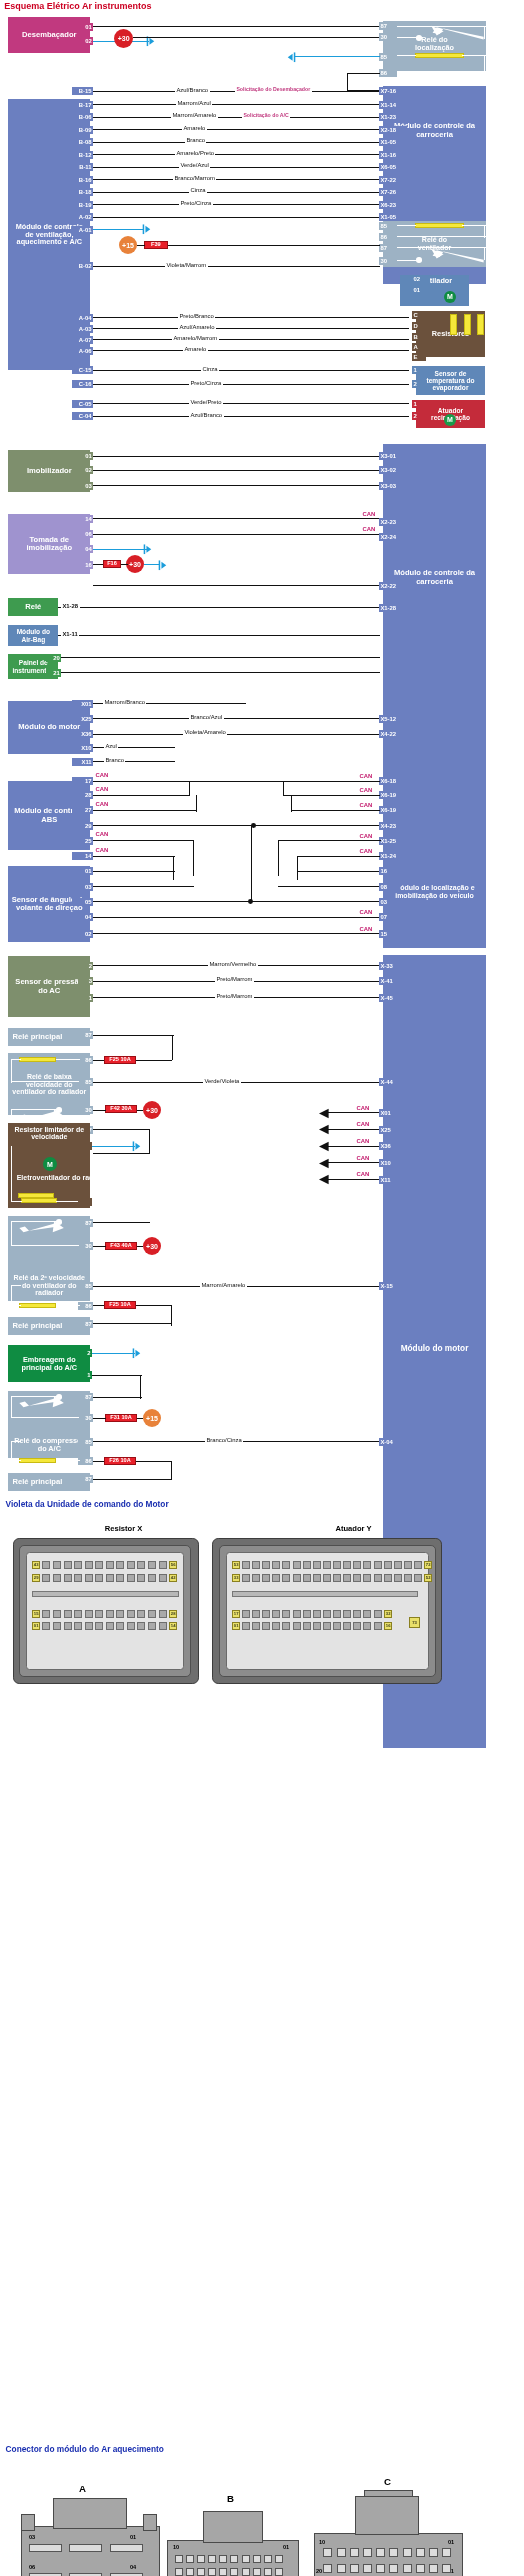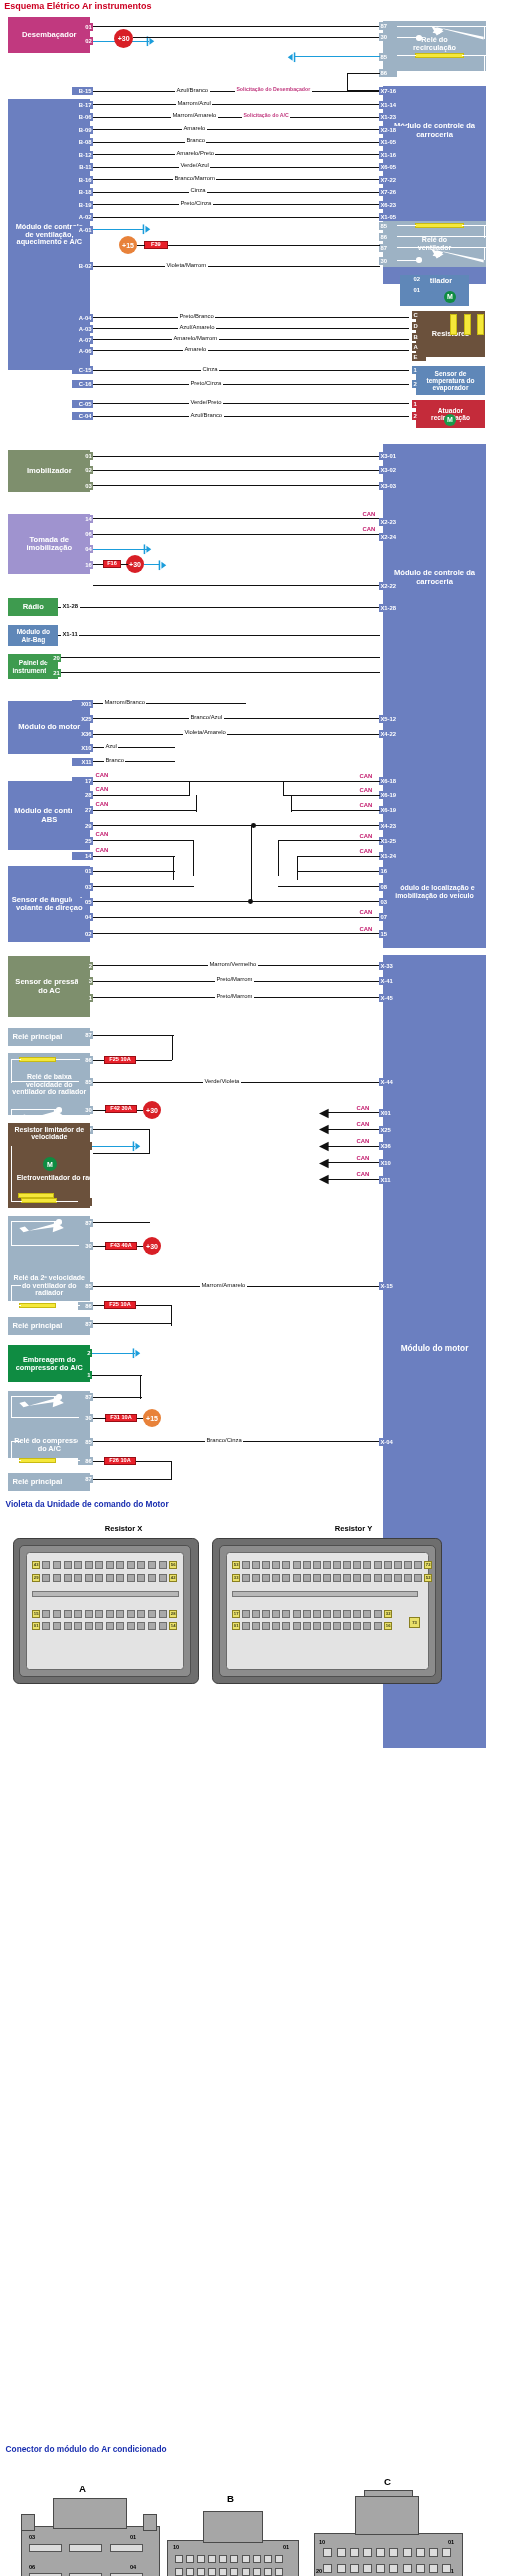--- a/index.html
+++ b/index.html
@@ -167,21 +167,21 @@
   <polygon points="5,4 5,14 12,9" fill="#1b9ddb"></polygon>
 </svg>
 
 <div class="pwr p30" style="left:114px; top:28.5px; width:19.4px; height:19.4px;">
   <span>+30</span>
 </div>
 <div class="w wh" style="left:133px; top:37px; width:250px;"></div>
 
 <div class="mod slate" style="left:383px; top:21px; width:103px; height:50px; align-items:flex-start; padding-top:15.3px;">
   <span style="white-space:pre-line; font-size:7.3px;">Relé do
-recirculação</span>
+localização</span>
 </div>
 <div class="pin r slatebg" style="left:379px; top:22px; width:18px;">
     <span>87</span>
   </div>
 <div class="pin r slatebg" style="left:379px; top:33px; width:18px;">
     <span>30</span>
   </div>
 <div class="pin r slatebg" style="left:379px; top:53px; width:18px;">
     <span>85</span>
   </div>
@@ -557,21 +557,21 @@
 <svg class="gnd" style="left:158px; top:559px;" width="11" height="12.5" viewBox="0 0 16 18">
   <rect x="1" y="2" width="2.2" height="14" fill="#1b9ddb"></rect>
     <polygon points="5,4 5,14 12,9" fill="#1b9ddb"></polygon>
 </svg>
 <div class="w wh" style="left:93px; top:585px; width:287px;"></div>
 <div class="pin r bluebg" style="left:379px; top:582px; width:28px;">
     <span>X2-22</span>
   </div>
 
 <div class="mod green" style="left:8.3px; top:598px; width:50px; height:18px; font-size:7.6px;">
-  <span>Rádio</span>
+  <span>Relé</span>
 </div>
 <div class="w wh" style="left:58px; top:607px; width:322px;"></div>
 <div class="pin r bluebg" style="left:379px; top:604px; width:28px;">
     <span>X1-28</span>
   </div>
 <div class="wlabel" style="left:61px; top:603px; font-weight:bold;">X1-28</div>
 
 <div class="mod bluegr" style="left:8.3px; top:625px; width:50px; height:21px; font-size:6.6px;">
   <span>Módulo do Air-Bag</span>
 </div>
@@ -967,21 +967,21 @@
 
 <div class="mod slate" style="left:8.3px; top:1317px; width:82px; height:18px; justify-content:flex-start; padding-left:4.2px; font-size:7.6px;">
   <span>Relé principal</span>
 </div>
 <div class="pin l slatebg" style="left:78px; top:1320px; width:15.3px;">
     <span>87</span>
   </div>
 <div class="w wh" style="left:93px; top:1323px; width:79px;"></div>
 
 <div class="mod dkgreen" style="left:8.3px; top:1345px; width:82px; height:37px; font-size:7.3px;">
-  <span>Embreagem do compressor do A/C</span>
+  <span>Embreagem do principal do A/C</span>
 </div>
 <div class="pin l dkgreenbg" style="left:78px; top:1349px; width:14px;">
     <span>2</span>
   </div>
 <div class="pin l dkgreenbg" style="left:78px; top:1371px; width:14px;">
     <span>1</span>
   </div>
 <div class="w wh bluew" style="left:92px; top:1353px; width:43px;"></div>
 <svg class="gnd" style="left:132px; top:1347px;" width="11" height="12.5" viewBox="0 0 16 18">
   <rect x="1" y="2" width="2.2" height="14" fill="#1b9ddb"></rect>
@@ -1043,21 +1043,21 @@
   <span>Relé principal</span>
 </div>
 <div class="pin l slatebg" style="left:78px; top:1475px; width:15.3px;">
     <span>87</span>
   </div>
 <div class="w wh" style="left:93px; top:1479px; width:79px;"></div>
 
 <div class="title-blue" style="left:5.6px; top:1499px;">Violeta da Unidade de comando do Motor</div>
 
 <div class="conn-caption" style="left:82px; top:1524px; width:83px;">Resistor X</div>
-<div class="conn-caption" style="left:312px; top:1524px; width:83px;">Resistor Y</div>
+<div class="conn-caption" style="left:312px; top:1524px; width:83px;">Atuador Y</div>
 
 <div class="conn-outer" style="left:12.5px; top:1538px; width:186px; height:146px;"></div>
 <div class="conn-mid" style="left:19.4px; top:1545px; width:172px; height:132px;"></div>
 <div class="conn-inner" style="left:26px; top:1552px; width:158px; height:118px;"></div>
 <div id="connX-rows">
     <div class="cavity yl" style="left: 32px; top: 1561px; width: 8.3px; height: 7.6px;"></div>
     <div class="cavnum" style="left: 32px; top: 1561px; width: 8.3px; height: 7.6px;">43</div>
     <div class="cavity" style="left: 42px; top: 1561px; width: 8.3px; height: 7.6px;"></div>
     <div class="cavity" style="left: 53px; top: 1561px; width: 8.3px; height: 7.6px;"></div>
     <div class="cavity" style="left: 64px; top: 1561px; width: 8.3px; height: 7.6px;"></div>
@@ -1205,21 +1205,21 @@
     <div class="cavity" style="left: 343px; top: 1622px; width: 8.3px; height: 7.6px;"></div>
     <div class="cavity" style="left: 353px; top: 1622px; width: 8.3px; height: 7.6px;"></div>
     <div class="cavity" style="left: 363px; top: 1622px; width: 8.3px; height: 7.6px;"></div>
     <div class="cavity" style="left: 374px; top: 1622px; width: 8.3px; height: 7.6px;"></div>
     <div class="cavity yl" style="left: 384px; top: 1622px; width: 8.3px; height: 7.6px;"></div>
     <div class="cavnum" style="left: 384px; top: 1622px; width: 8.3px; height: 7.6px;">16</div>
     <div class="cavity yl" style="left: 409px; top: 1617px; width: 11px; height: 11px;"></div>
     <div class="cavnum" style="left: 409px; top: 1617px; width: 11px; height: 11px;">73</div>
   </div>
 
-<div class="title-blue" style="left:5.6px; top:2444px;">Conector do módulo do Ar condicionado</div>
+<div class="title-blue" style="left:5.6px; top:2444px;">Conector do módulo do Ar aquecimento</div>
 
 <div class="acletter" style="left:79px; top:2483px;">A</div>
 <div class="acshape" style="left:21px; top:2526px; width:139px; height:69px;"></div>
 <div class="acshape" style="left:53px; top:2498px; width:74px; height:30.5px;"></div>
 <div class="acshape" style="left:21px; top:2514px; width:14px; height:16.7px;"></div>
 <div class="acshape" style="left:143px; top:2514px; width:14px; height:16.7px;"></div>
 <div class="acnum" style="left:29px; top:2534px;">03</div>
 <div class="acnum" style="left:130px; top:2534px;">01</div>
 <div class="acnum" style="left:29px; top:2564px;">06</div>
 <div class="acnum" style="left:130px; top:2564px;">04</div>

